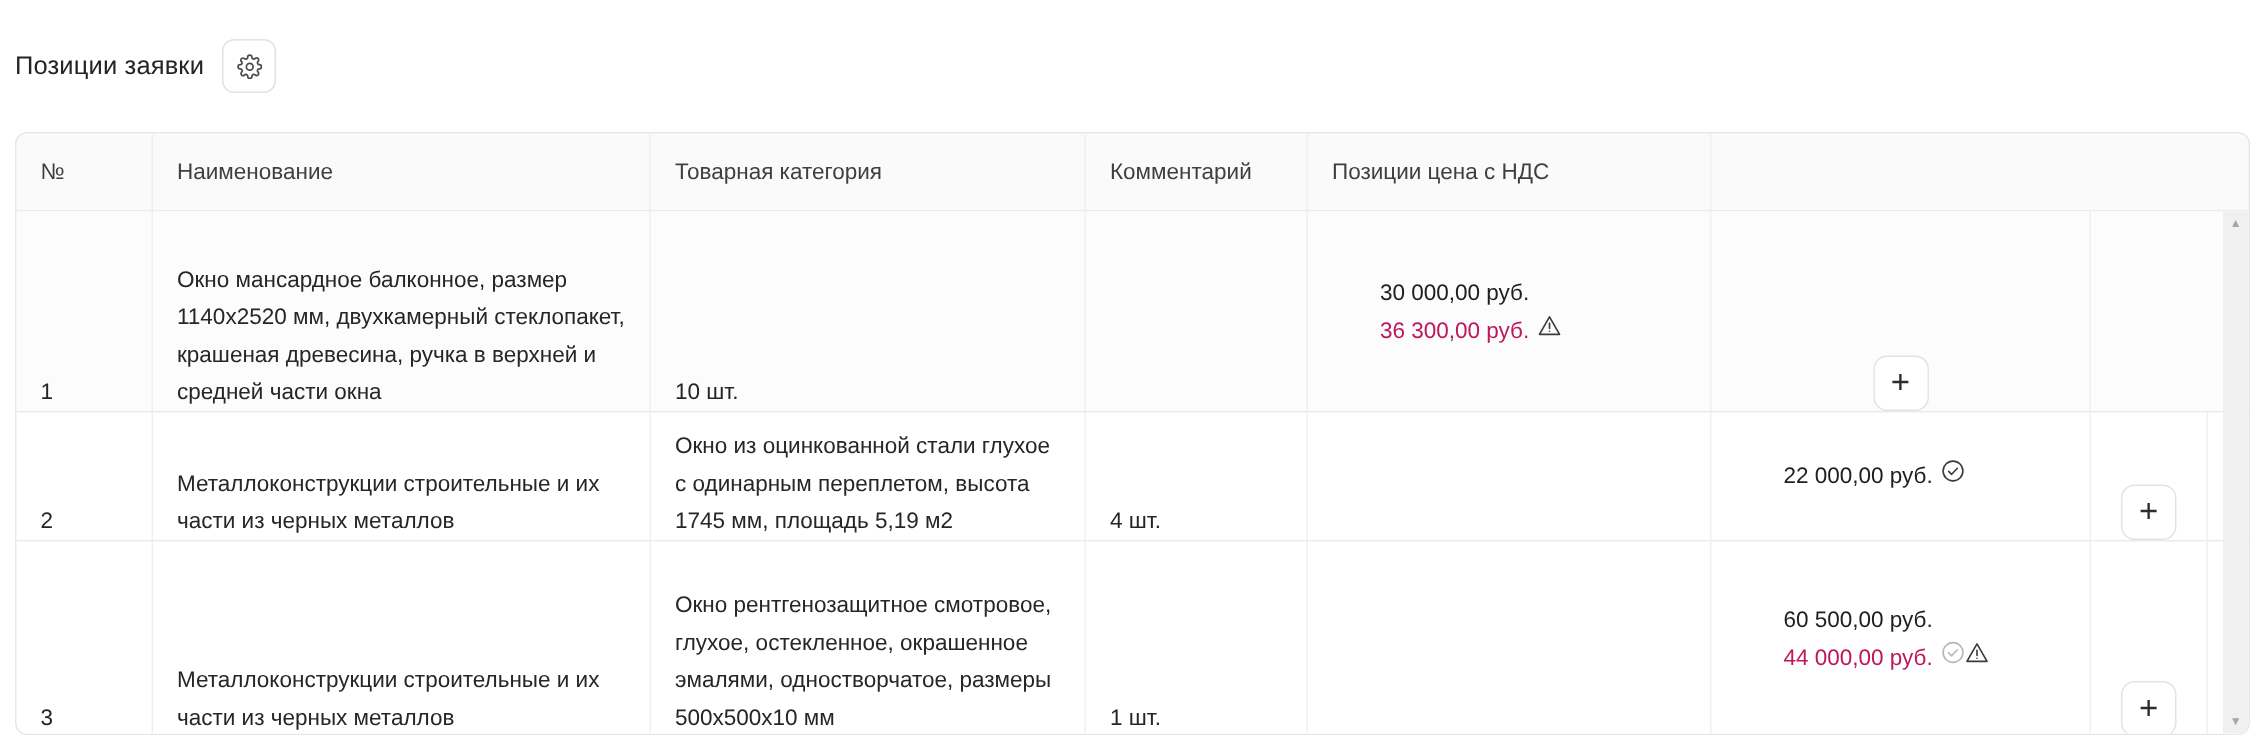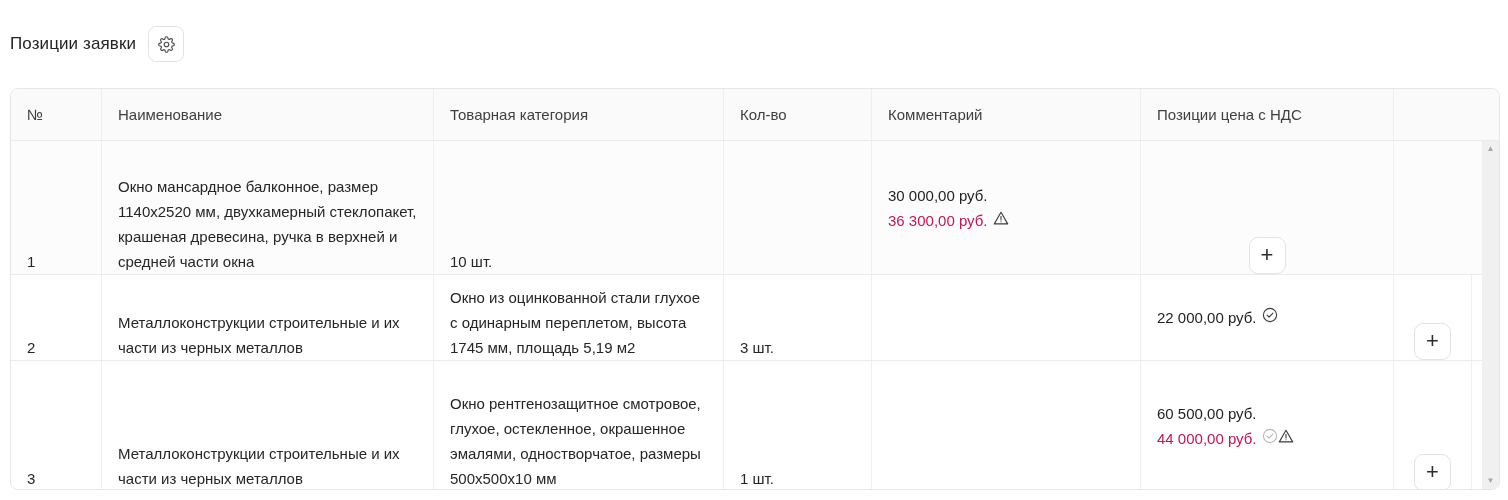--- a/index.html
+++ b/index.html
@@ -60,21 +60,21 @@
     font-size:15px; color:#262626; line-height:25px;
     border-left:1px solid #efefef;
     overflow:hidden;
   }
   .cell:first-child { border-left:none; }
   .c-actions { justify-content:center; padding:0; }
   .c-gutter { padding:0; }
 
   
   .c-price { flex-direction:column; align-items:flex-start; justify-content:center; }
-  .price-line { display:flex; align-items:center; gap:5px; line-height:25px; white-space:nowrap; }
+  .price-line { display:flex; align-items:center; gap:5px; line-height:25px; white-space:nowrap;margin-left:32px; }
   .price-main { color:#1f1f1f; }
   .price-secondary { color:#be185d; }
   .price-icon { display:inline-flex; width:16px; height:16px; }
   .price-icon svg { width:16px; height:16px; }
   .icon-warning-triangle { color:#3c3c3c; }
   .price-main .icon-check-circle { color:#3c3c3c; }
   .price-secondary .icon-check-circle { color:#b8b8b8; }
 
   
   .add-btn {
@@ -108,21 +108,20 @@
       </svg>
     </span>
   </button>
 </div>
 
 <div class="table">
   <div class="thead">
     <div class="hcell">№</div>
     <div class="hcell">Наименование</div>
     <div class="hcell">Товарная категория</div>
-    <div class="hcell">Кол-во</div>
     <div class="hcell">Комментарий</div>
     <div class="hcell">Позиции цена с НДС</div>
     <div class="hcell"></div>
     <div class="hcell h-gutter"></div>
   </div>
 
   <div class="tbody" id="tbody">
   <div class="trow">
     <div class="cell c-num">
       <span>1</span>
@@ -162,21 +161,21 @@
     <div class="cell c-num">
       <span>2</span>
     </div>
     <div class="cell">
       <span>Металлоконструкции строительные и их части из черных металлов</span>
     </div>
     <div class="cell">
       <span>Окно из оцинкованной стали глухое с одинарным переплетом, высота 1745 мм, площадь 5,19 м2</span>
     </div>
     <div class="cell">
-      <span>3 шт.</span>
+      <span>4 шт.</span>
     </div>
     <div class="cell">
       <span></span>
     </div>
     <div class="cell c-price">
       <div class="price-line price-main">
         <span>22 000,00 руб.</span>
         <span class="icons"><span class="price-icon icon-check-circle">
                 <svg viewBox="0 0 16 16" fill="none" stroke="currentColor" stroke-width="1.1">
                   <circle cx="8" cy="8" r="6.6"></circle>

